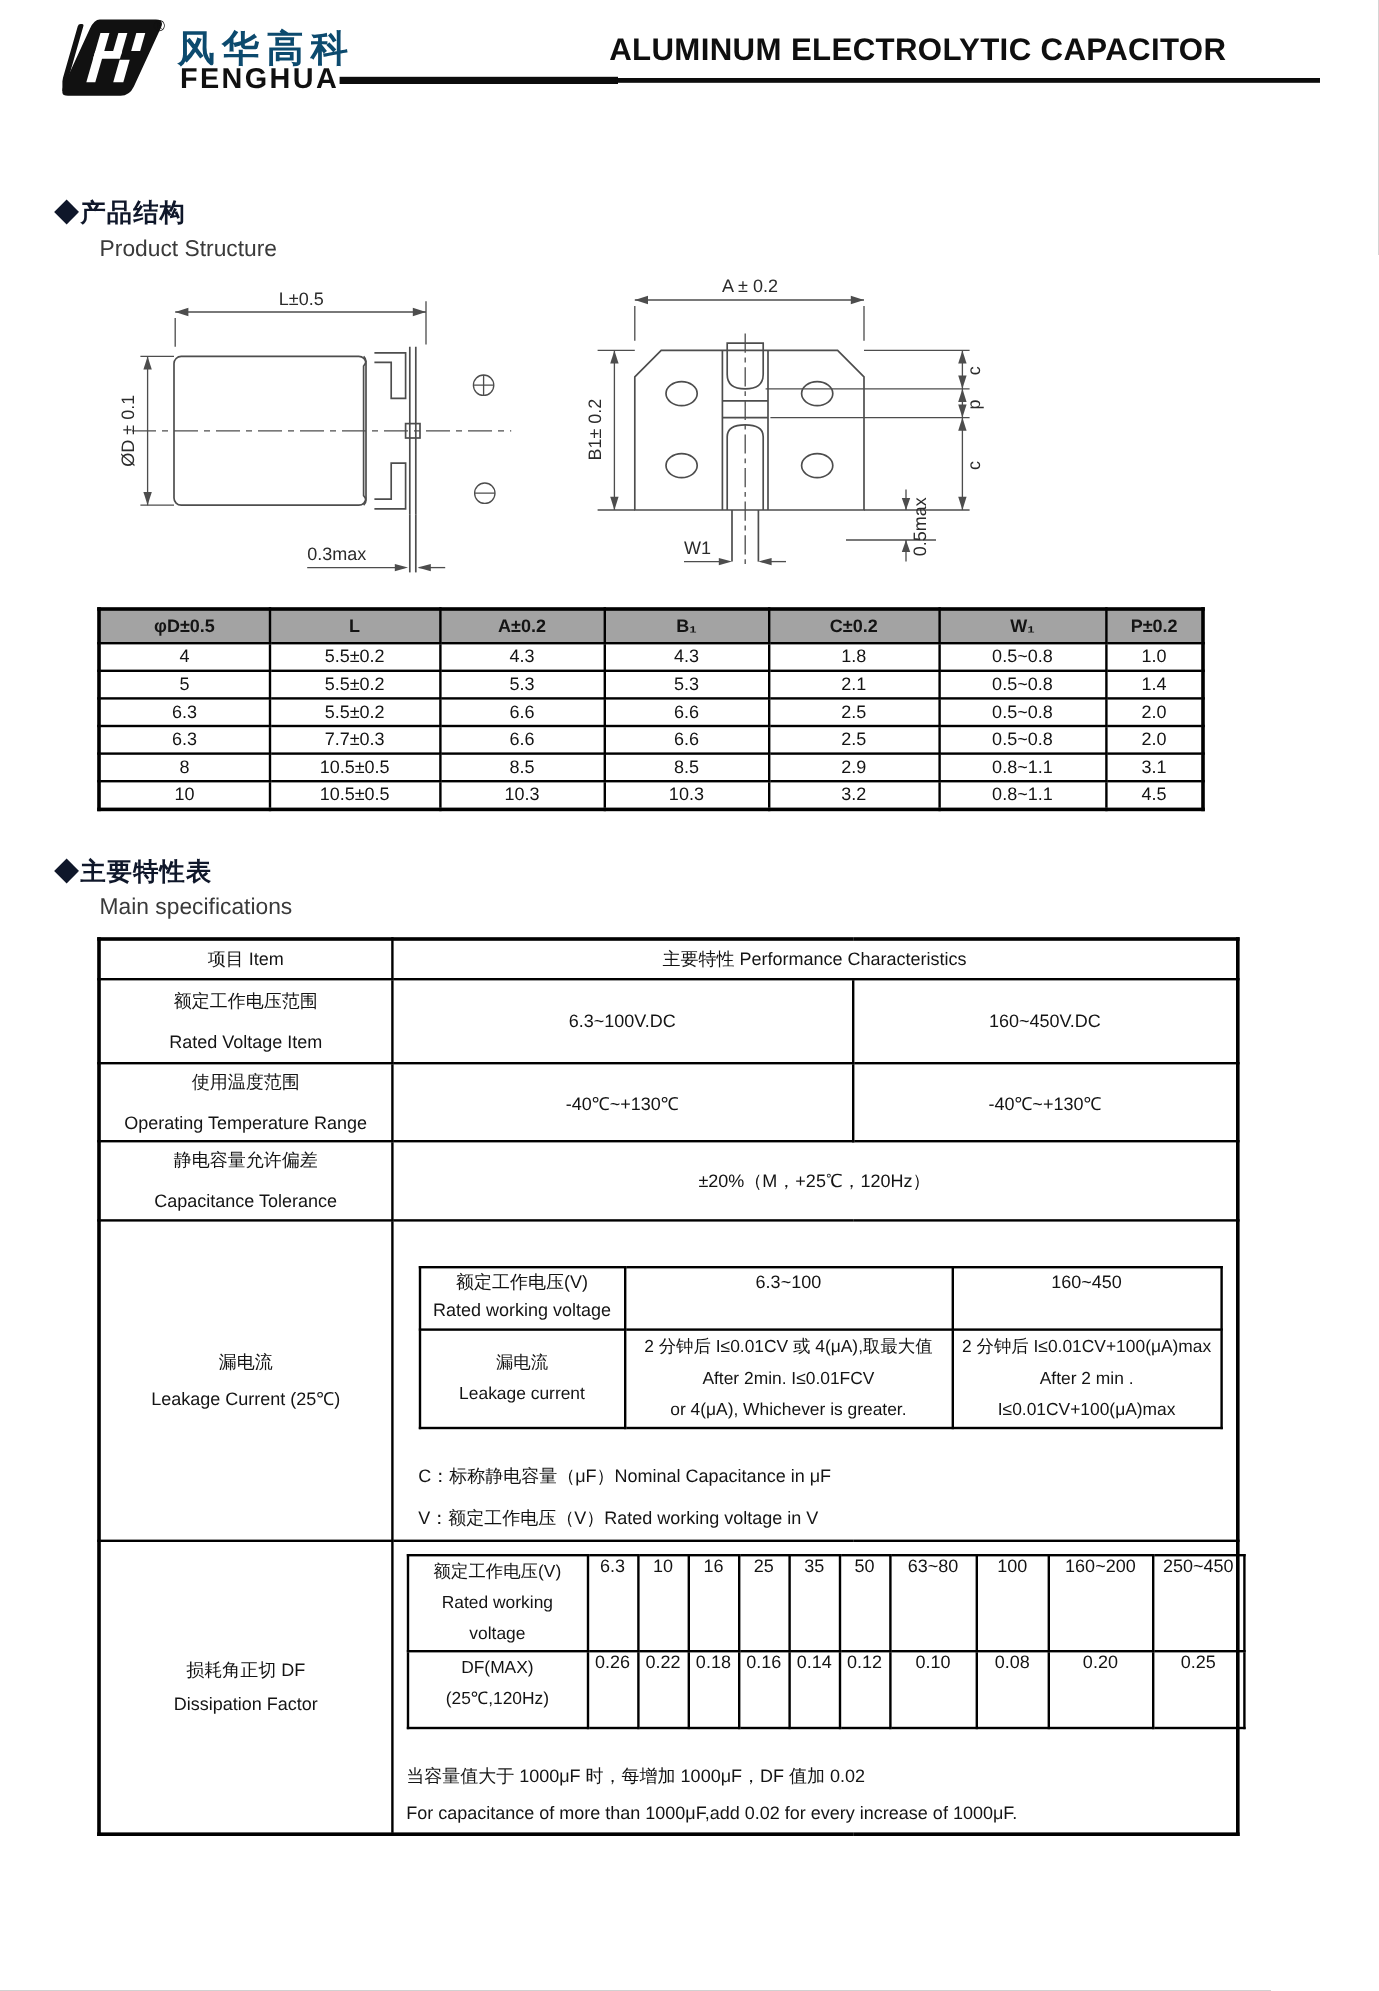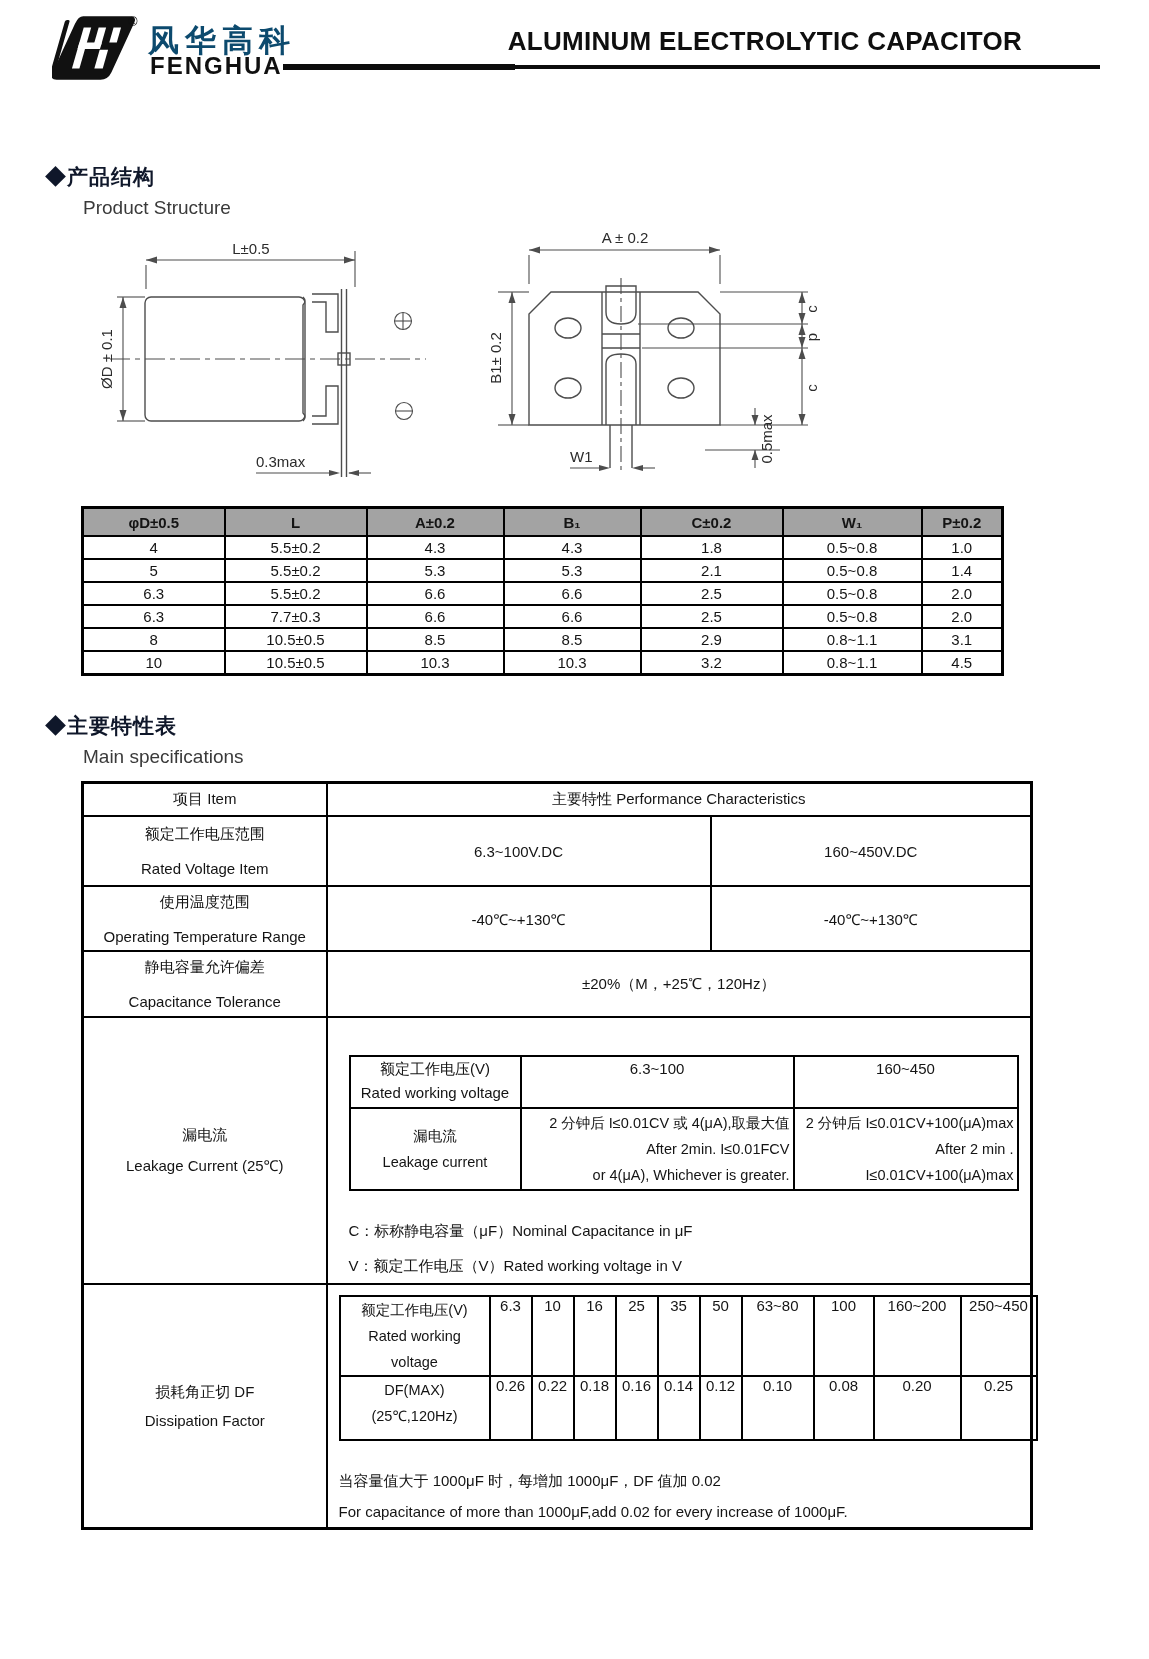--- a/index.html
+++ b/index.html
@@ -39,21 +39,21 @@
   .r-df td{height:240px;vertical-align:top;}
   .r-leak td.item-cell,.r-df td.item-cell{vertical-align:middle;}
   .leak-wrap{padding:37px 0 0 21px;}
   .inner{border:2px solid #000;}
   .inner td{border:2px solid #000;}
   .leak-t{width:662px;}
   .leak-t .lab{width:169px;text-align:center;font-size:15px;line-height:24px;}
   .leak-t .c1{width:271px;}
   .leak-t .c2{width:222px;}
   .leak-t .hd td{height:50px;text-align:center;line-height:24px;font-size:15px;}
-  .leak-t .bd td{height:78px;vertical-align:top;font-size:14.5px;line-height:26px;padding:1px 3px;text-align:right;}
+  .leak-t .bd td{height:78px;vertical-align:top;font-size:14.5px;line-height:26px;padding:1px 3px;text-align:center;}
   .leak-t .bd td.lab{vertical-align:middle;text-align:center;}
   .notes{margin-top:22px;font-size:15px;line-height:35px;}
   .df-wrap{padding:10px 0 0 11px;}
   .df-t{width:675px;}
   .df-t .lab{width:148px;text-align:center;font-size:14.5px;line-height:26px;}
   .df-t td{text-align:center;font-size:15px;}
   .df-t .hd td{height:78px;}
   .df-t .bd td{height:62px;}
   .df-notes{margin-top:24px;font-size:15px;line-height:31px;}
   

